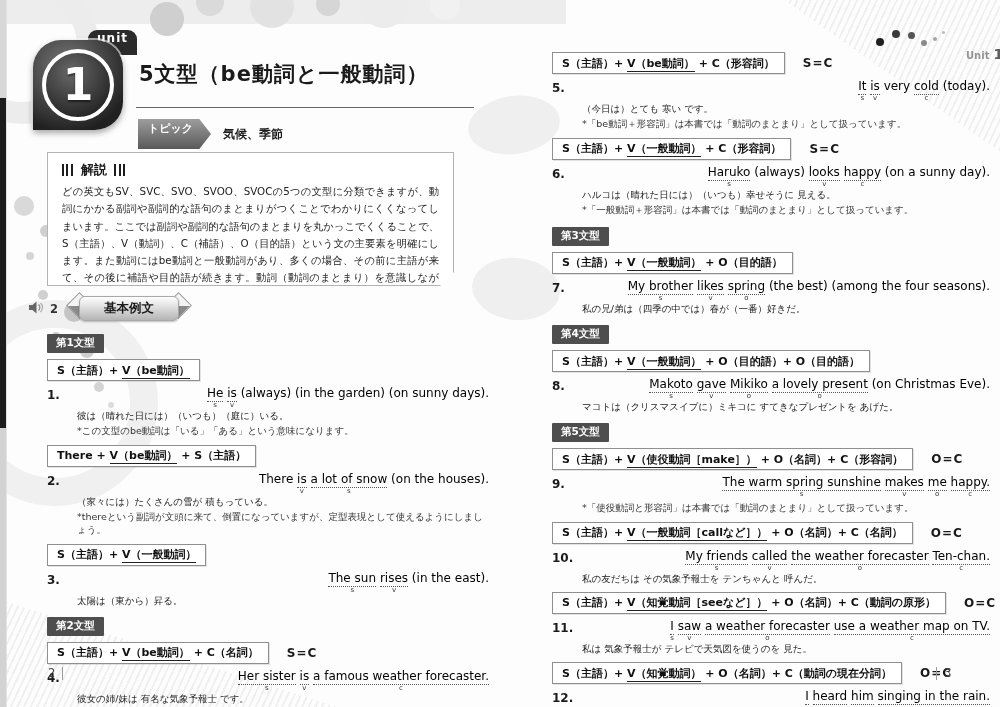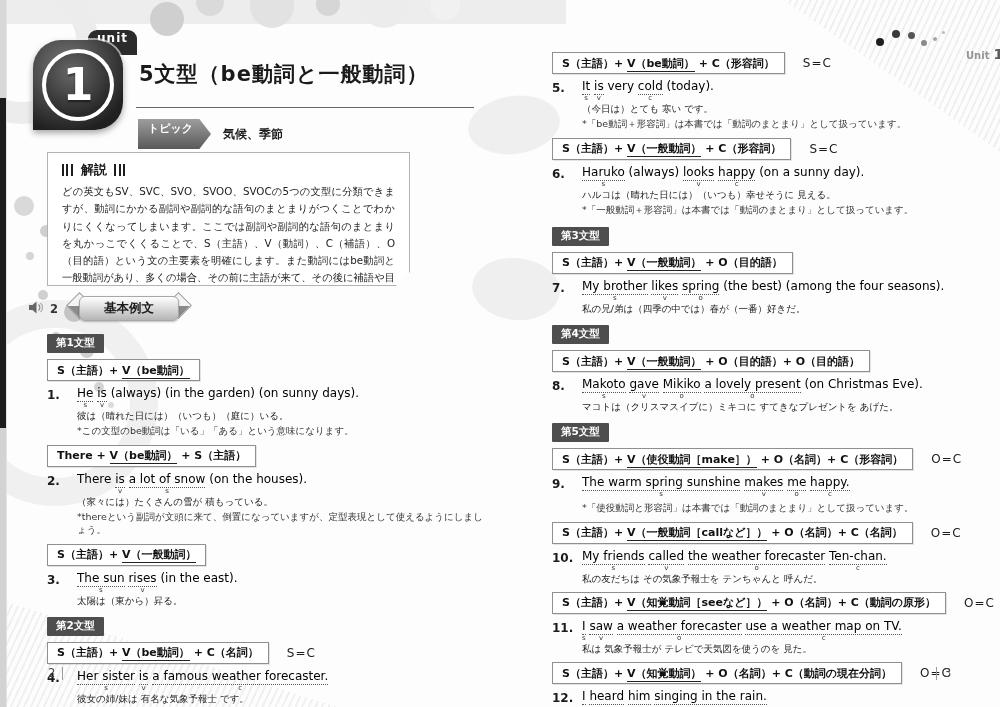--- a/index.html
+++ b/index.html
@@ -34,21 +34,21 @@
   .badge-num{color:#fff;font-size:44px;font-weight:bold;line-height:1;text-shadow:0 2px 2px rgba(0,0,0,.5);}
   
   .page-title{position:absolute;left:139px;top:60px;font-size:21px;font-weight:bold;letter-spacing:1px;}
   .title-rule{position:absolute;left:136px;top:107px;width:338px;height:1px;background:#666;}
   .topic-row{position:absolute;left:138px;top:119px;display:flex;align-items:center;gap:12px;}
   .topic-badge{display:inline-block;background:linear-gradient(#9d9d9d,#595959);color:#fff;
                font-weight:bold;font-size:11px;padding:2px 18px 13px 10px;
                clip-path:polygon(0 0,84% 0,100% 50%,84% 100%,0 100%);}
   .topic-text{font-size:12px;font-weight:bold;text-align:right;}
   
-  .kaisetsu{position:absolute;left:47px;top:152px;width:363px;height:134px;background:#fff;
+  .kaisetsu{position:absolute;left:47px;top:152px;width:407px;height:134px;background:#fff;
             border:1px solid #b3b3b3;box-sizing:border-box;padding:8px 14px 0 14px;
             clip-path:polygon(0 0,100% 0,100% calc(100% - 14px),calc(100% - 14px) 100%,0 100%);}
   .k-title{font-size:13px;font-weight:bold;display:flex;align-items:center;gap:7px;margin-bottom:4px;}
   .bars{display:inline-block;width:12px;height:12px;
         background:repeating-linear-gradient(90deg,#1d1d1d 0 2px,transparent 2px 4.5px);}
   .k-body{font-size:10.3px;line-height:1.68;color:#222;text-align:justify;}
   
   .flow-left{position:absolute;left:47px;top:296px;width:442px;}
   .flow-right{position:absolute;left:552px;top:52px;width:438px;}
   
@@ -60,26 +60,26 @@
   .banner-bar{background:linear-gradient(#ffffff,#b5b5b5);border:1px solid #a8a8a8;border-radius:6px;
               padding:3px 24px;font-weight:bold;font-size:12.5px;margin:0 -10px;position:relative;z-index:1;
               box-shadow:0 1px 2px rgba(0,0,0,.25);}
   
   .ptn-badge{display:inline-block;background:#4e4e4e;color:#fff;font-size:10.5px;font-weight:bold;
              padding:2px 9px 3px 9px;margin-bottom:6px;border-radius:1px;}
   .pattern-row{display:flex;align-items:center;gap:18px;margin-bottom:6px;}
   .pattern-box{flex:none;border:1px solid #8f8f8f;background:#fff;padding:2.5px 9px;
                font-size:11px;font-weight:bold;color:#111;box-shadow:1px 1px 0 rgba(0,0,0,.10);}
   .pattern-box .u{border-bottom:1px solid #222;padding-bottom:1px;}
-  .eq{font-size:12px;font-weight:normal;letter-spacing:1px;}
+  .eq{font-size:12px;font-weight:bold;letter-spacing:1px;}
   .eq:empty{display:none;}
   .ex{display:flex;margin-bottom:7px;}
   .ex .num{flex:none;width:30px;font-size:12px;font-weight:bold;padding-top:1px;}
   .ex .body{flex:1;}
-  .en{font-size:12px;line-height:1.15;padding-bottom:8px;color:#000;}
+  .en{font-size:12px;line-height:1.15;padding-bottom:8px;color:#000;text-align:right;}
   .wpart{position:relative;display:inline-block;}
   .um{border-bottom:1px dotted #555;}
   .wmark{position:absolute;bottom:-8px;left:50%;transform:translateX(-50%);font-size:7px;
          line-height:1;color:#333;}
   .ja{font-size:9.5px;line-height:1.3;color:#222;}
   .note{font-size:9.5px;line-height:1.35;color:#333;margin-top:3px;}
   .note:empty{display:none;}
   
   .dots span{position:absolute;border-radius:50%;}
   .corner-unit{position:absolute;left:920px;top:46px;color:#949494;font-weight:bold;font-size:10px;margin-left:46px;}

